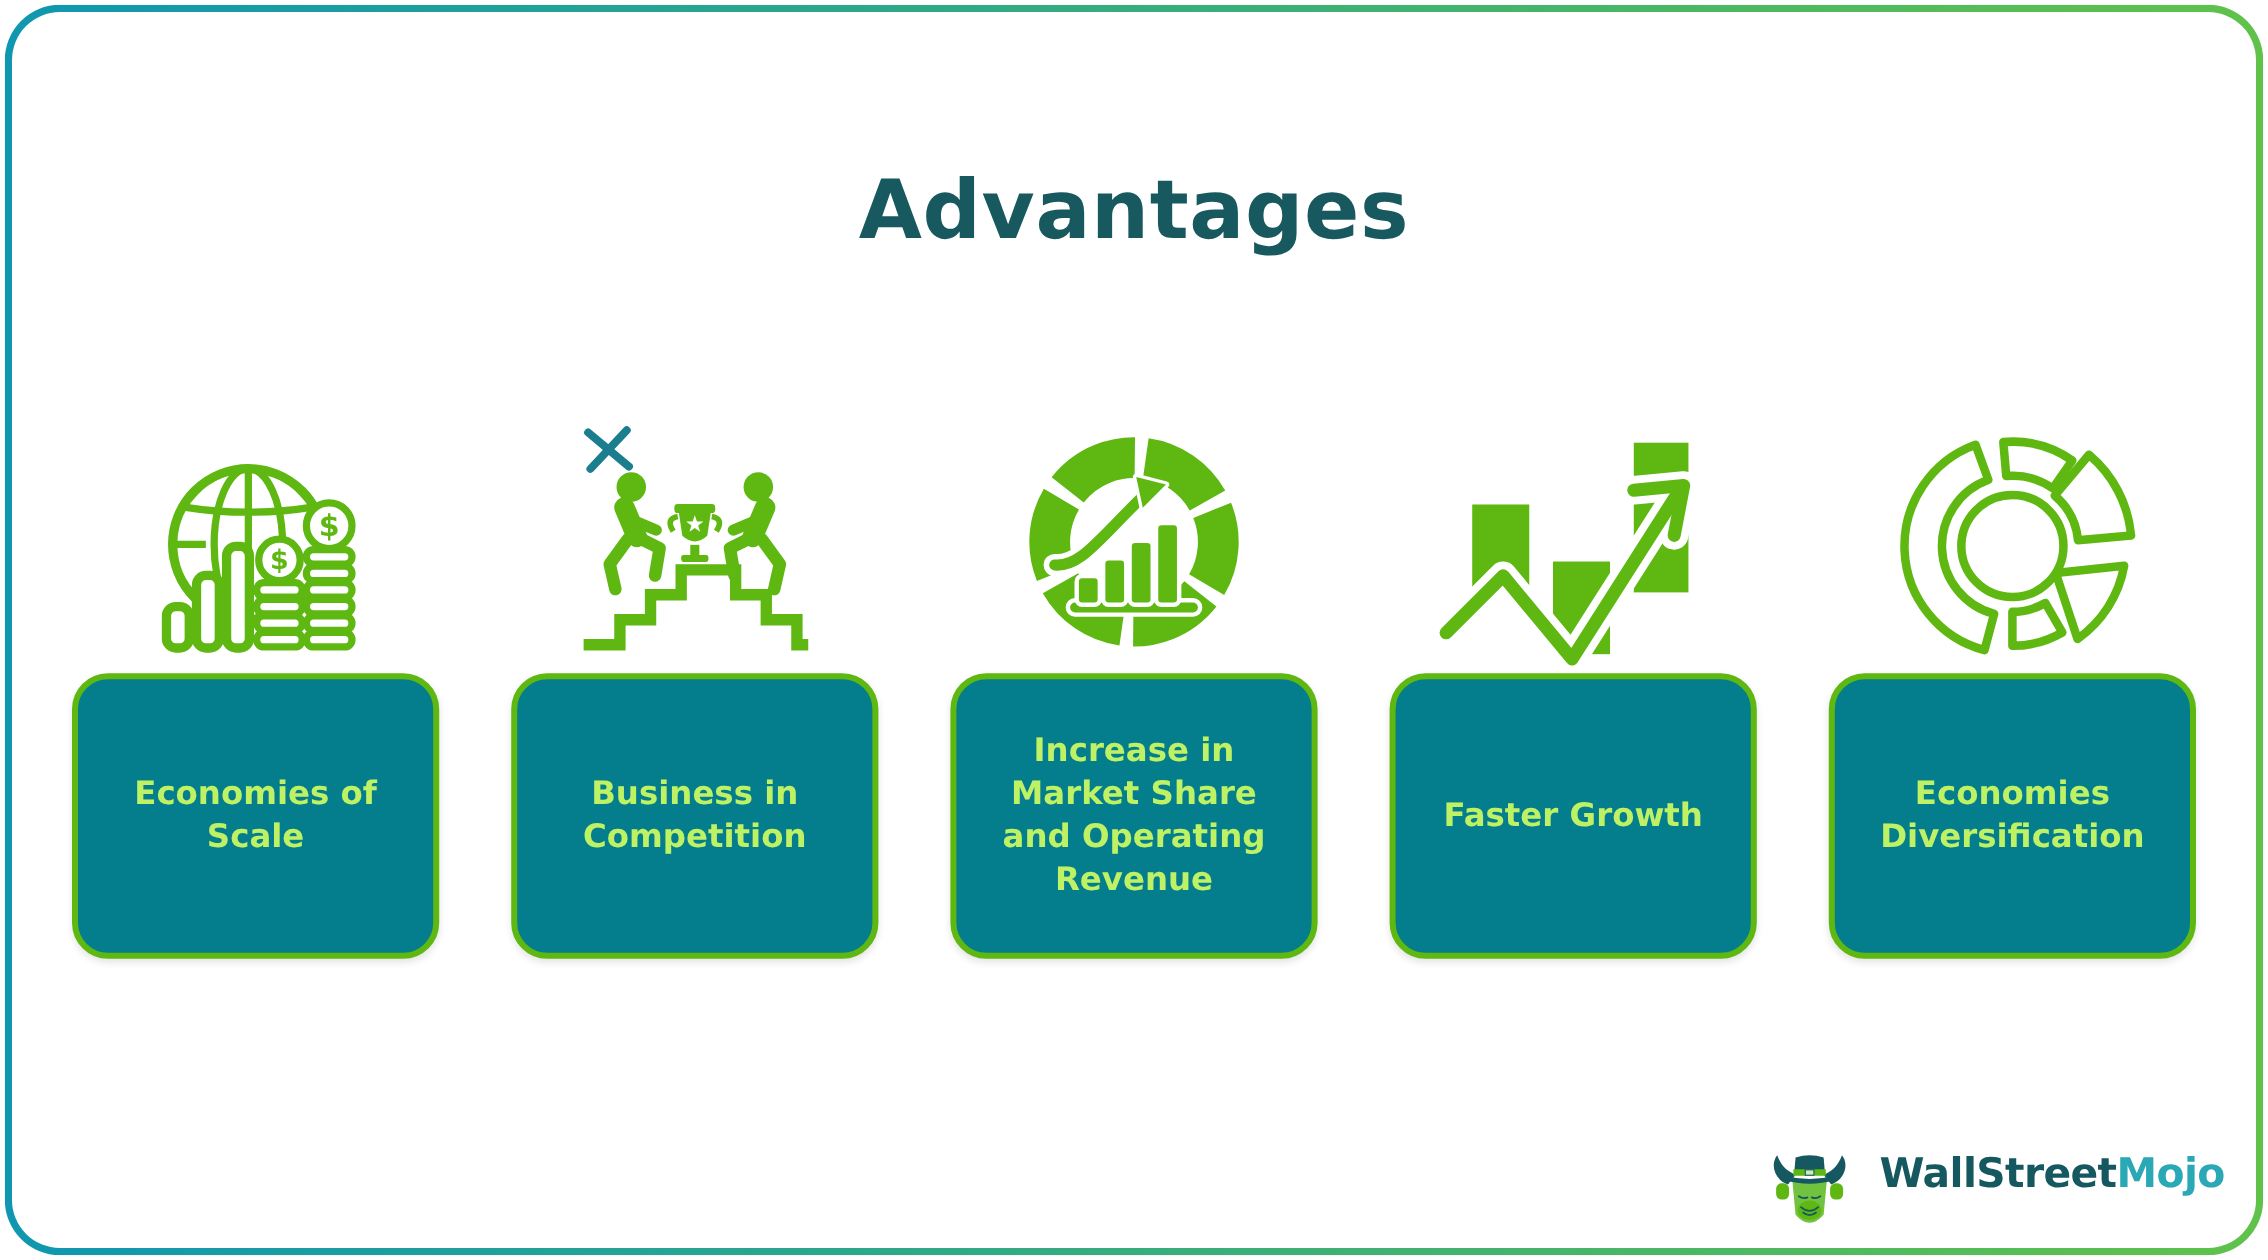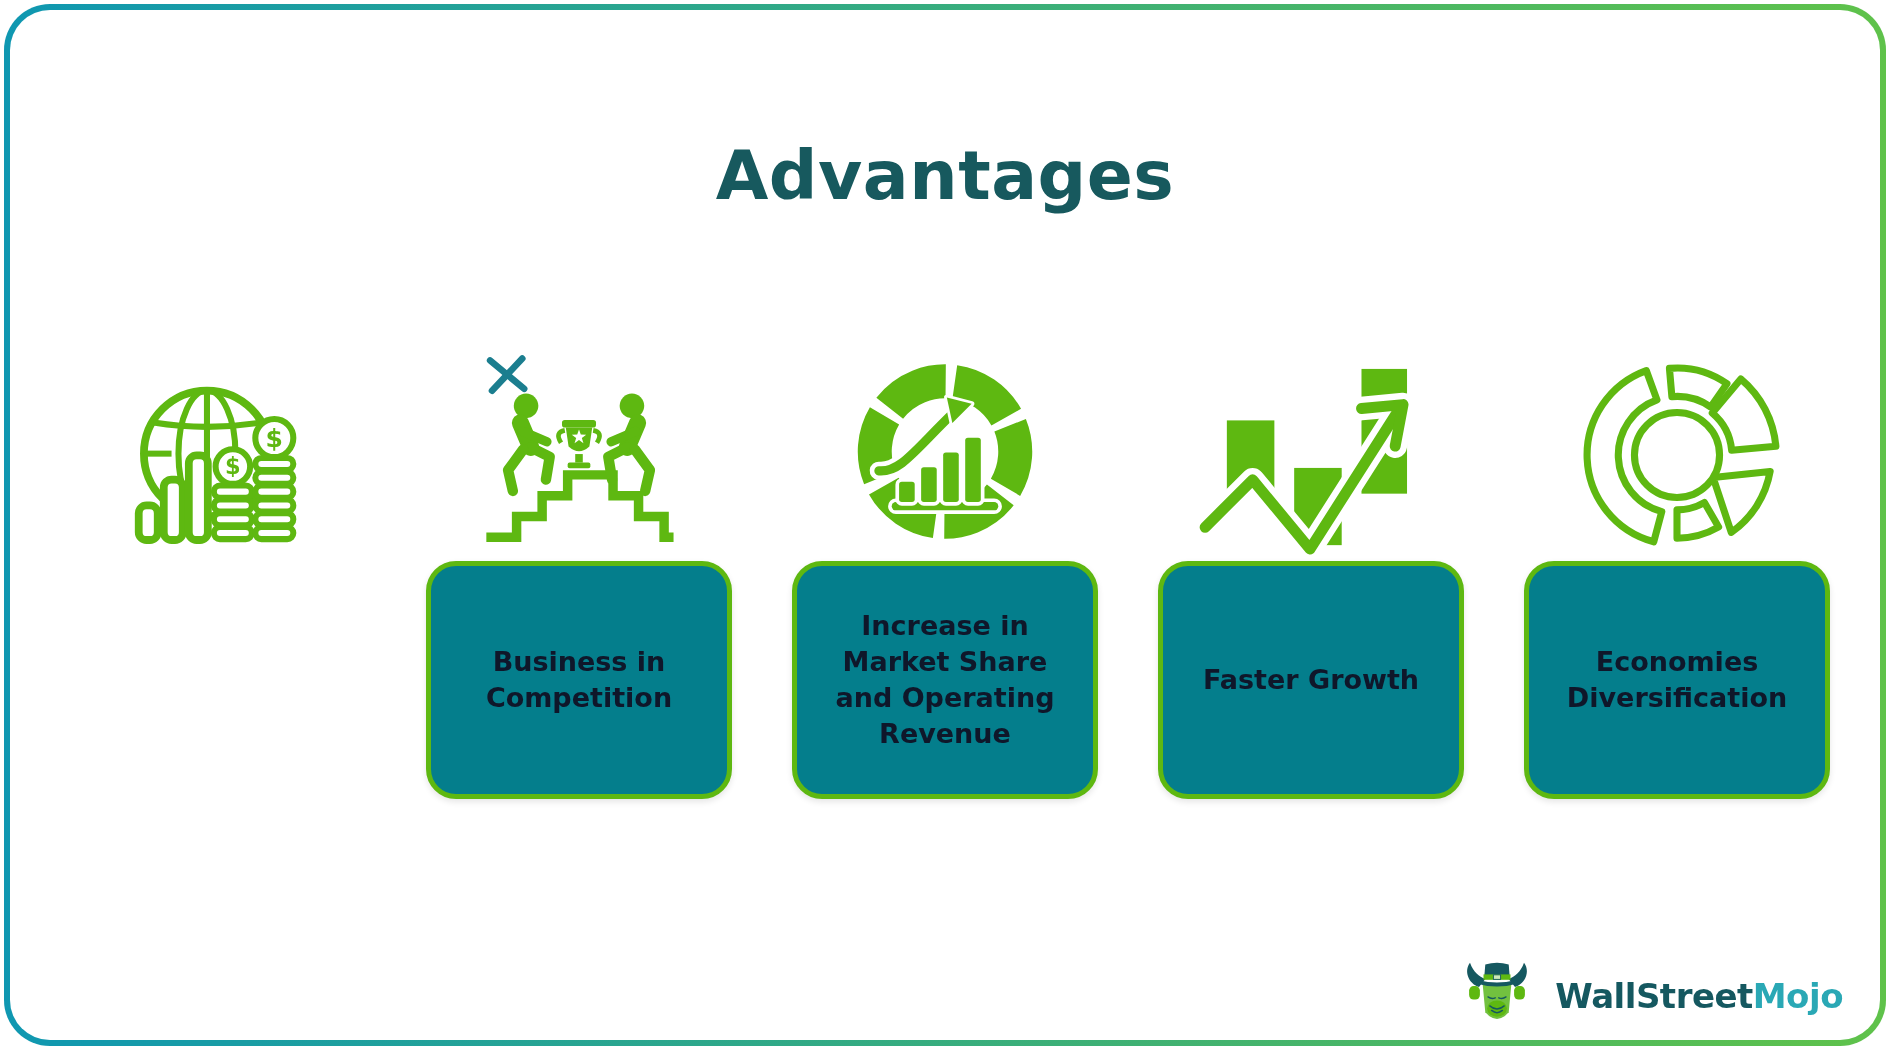--- a/index.html
+++ b/index.html
@@ -31,24 +31,24 @@
   }
   .column{width:306px;display:flex;flex-direction:column;align-items:center;}
   .icon-area{height:214px;display:flex;align-items:flex-end;justify-content:center;padding-bottom:2px;}
   .card{
     width:100%;height:238px;background:var(--box-teal);
     border:5px solid var(--green);border-radius:30px;
     display:flex;align-items:center;justify-content:center;
     padding:0 12px;box-shadow:0 3px 6px rgba(0,0,0,0.10);
   }
   .card-label{
-    color:#0f172a;font-weight:bold;font-size:27px;line-height:1.33;
+    color:#bef264;font-weight:bold;font-size:27px;line-height:1.33;
     text-align:center;white-space:pre-line;
   }
-  .logo{position:absolute;right:37px;bottom:6px;display:flex;align-items:center;gap:22px;}
+  .logo{position:absolute;right:26px;bottom:6px;display:flex;align-items:flex-start;gap:22px;}
   .logo-text{font-size:34px;font-weight:bold;letter-spacing:-0.5px;}
   .logo-text .primary{color:var(--logo-dark);}
   .logo-text .secondary{color:var(--logo-accent);}
   svg{display:block;}
 </style>
 </head>
 <body>
 
 <div class="frame">
 
@@ -81,20 +81,24 @@
             <rect x="159" y="167" width="44" height="14" rx="7"></rect>
             <rect x="159" y="151" width="44" height="14" rx="7"></rect>
             <rect x="159" y="135" width="44" height="14" rx="7"></rect>
             <rect x="159" y="119" width="44" height="14" rx="7"></rect>
             <rect x="159" y="103" width="44" height="14" rx="7"></rect>
             <circle cx="181" cy="80" r="22"></circle>
           </g>
           <text x="133" y="122" font-size="26" font-weight="bold" fill="var(--green)" text-anchor="middle">$</text>
           <text x="181" y="90" font-size="29" font-weight="bold" fill="var(--green)" text-anchor="middle">$</text>
         </svg>
+      </div>
+      <div class="card">
+        <div class="card-label">Economies of
+Scale</div>
       </div>
     </div>
 
     <div class="column">
       <div class="icon-area">
         <svg width="208" height="208" viewBox="0 0 220 220">
           <path d="M 12,197 H 44 V 175 H 71 V 153 H 98 V 131 H 146 V 153 H 173 V 175 H 200 V 197 H 210" fill="none" stroke="var(--green)" stroke-width="10"></path>
           <g fill="var(--green)">
             <rect x="92" y="73" width="36" height="8" rx="3"></rect>
             <path d="M 96,81 H 124 L 121,101 Q 110,111 99,101 Z"></path>

